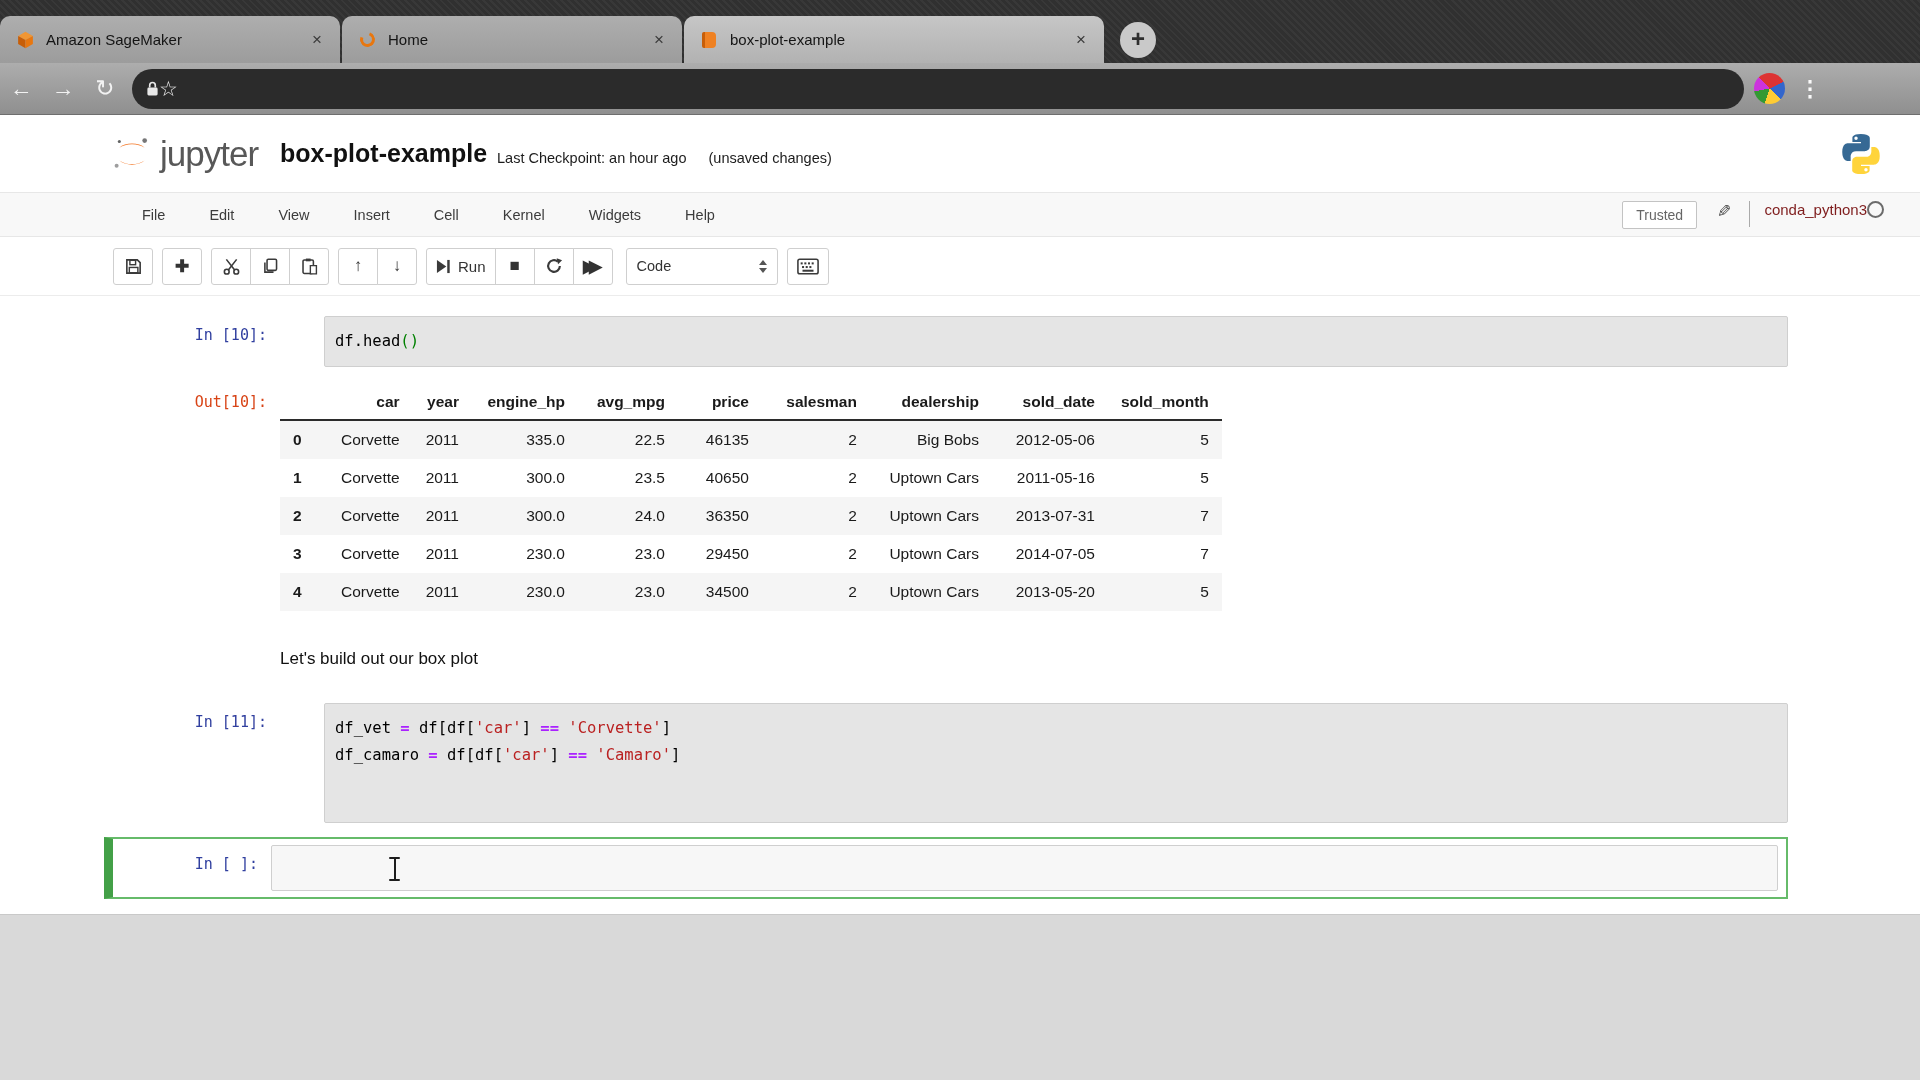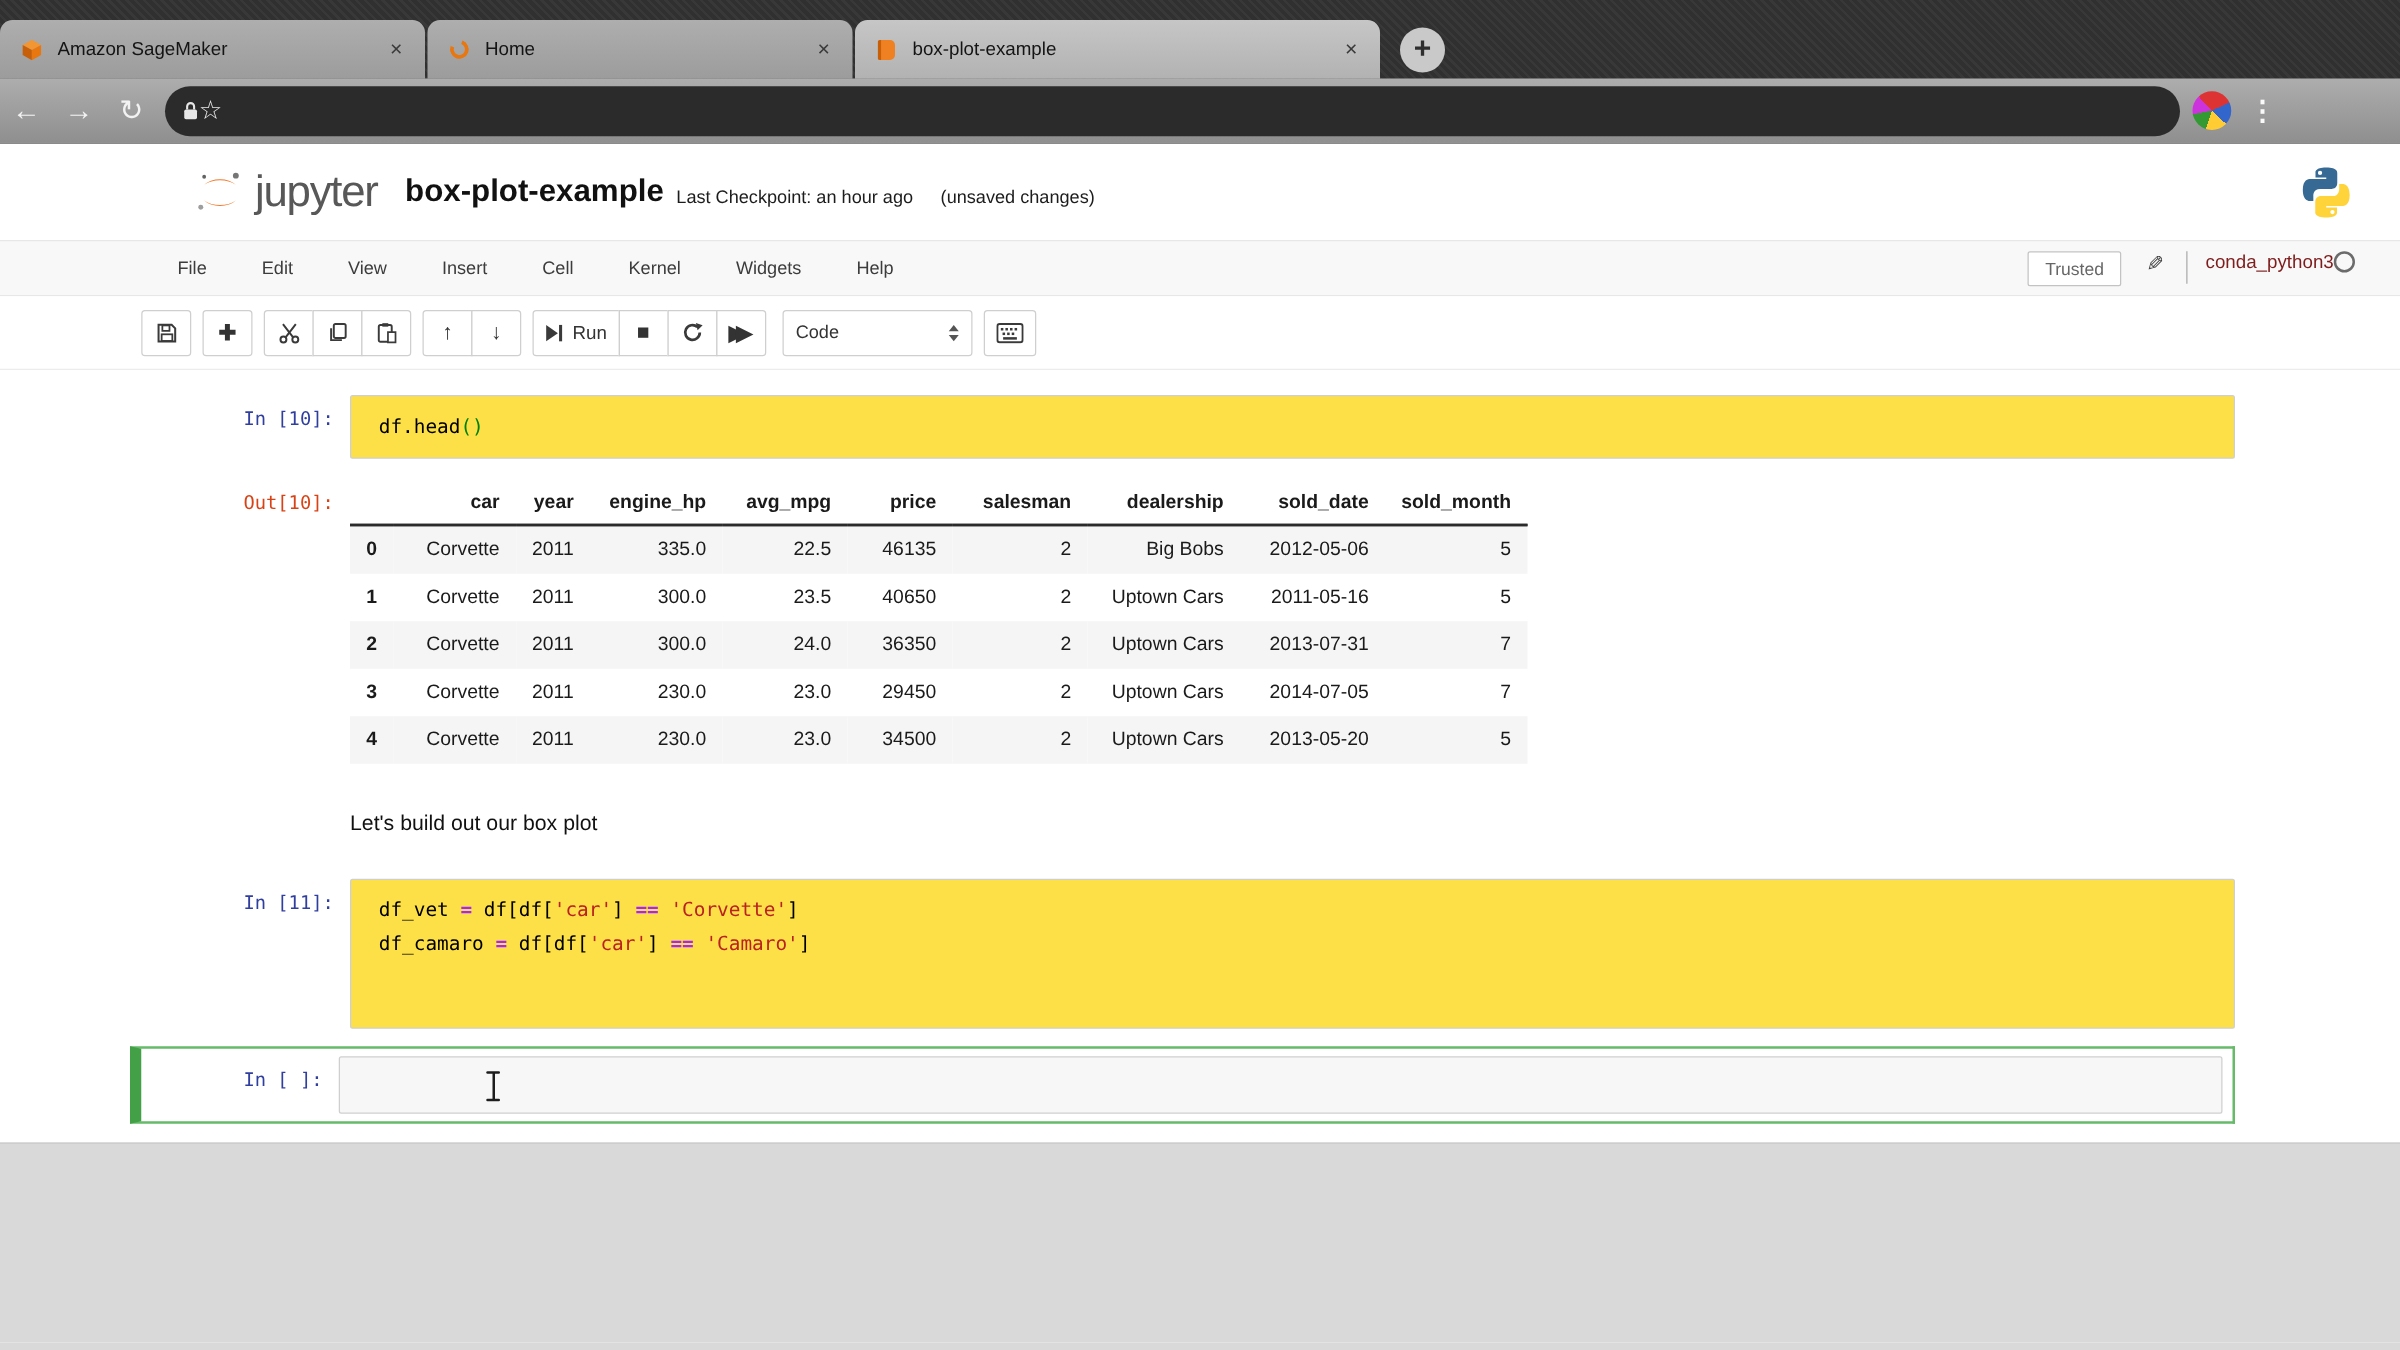--- a/index.html
+++ b/index.html
@@ -36,21 +36,21 @@
   .url-text { font-size:17px; color:#f5f5f5; margin-left:10px; flex:1; white-space:nowrap; overflow:hidden; }
   .url-text .url-path { color:#9a9a9a; }
   .url-star { font-size:21px; color:#e9e9e9; }
   .avatar { width:31px; height:31px; border-radius:50%;
     background:conic-gradient(#d33 0 18%, #36c 18% 37%, #fc3 37% 55%, #393 55% 72%, #c3d 72% 88%, #d33 88%);
     margin-right:14px; }
   .dots { font-size:22px; color:#fafafa; font-weight:bold; margin-right:16px; }
 
   
   .page { background:#fff; }
-  .jheader { height:77px; display:flex; align-items:center; padding:0 36px 0 112px;margin-left:44px; }
+  .jheader { height:77px; display:flex; align-items:center; padding:0 36px 0 112px; }
   .jlogo { display:flex; align-items:flex-end; }
   .jlogo-text { font-size:35px; color:#585858; letter-spacing:-1px; margin-left:8px; }
   .jtitle { font-size:25px; font-weight:bold; color:#111; margin-left:22px; }
   .jcheckpoint { font-size:14.5px; color:#1c1c1c; margin-left:10px; padding-top:8px; }
   .junsaved { font-size:14.5px; color:#1c1c1c; margin-left:22px; padding-top:8px; }
   .pylogo { margin-left:auto; }
 
   .menubar { height:45px; background:#f8f8f8; border-top:1px solid #e7e7e7;
     border-bottom:1px solid #e7e7e7; display:flex; align-items:center; padding:0 36px 0 142px; }
   .menu-item { font-size:14.5px; color:#3c3c3c; margin-right:44px; }
@@ -81,22 +81,22 @@
   .updown .up { border-bottom:5px solid #555; }
   .updown .dn { border-top:5px solid #555; }
 
   
   .notebook { padding:20px 132px 15px 115px; background:#fff; }
   .cell-row { display:flex; }
   .prompt-col { width:165px; min-width:165px; text-align:right; padding:10px 13px 0 0;
     font-family:"DejaVu Sans Mono", monospace; font-size:15px; }
   .prompt-in { color:#303f9f; }
   .prompt-out { color:#d84315; }
-  .input-area { flex:1; background:#fde047; border:1px solid #cfcfcf; border-radius:2px;
-    padding:11px 22px; font-family:"DejaVu Sans Mono", monospace; font-size:15.5px; color:#000; }
+  .input-area { flex:1; background:#e5e5e5; border:1px solid #cfcfcf; border-radius:2px;
+    padding:11px 10px; font-family:"DejaVu Sans Mono", monospace; font-size:15.5px; color:#000;margin-left:44px; }
   .codeline { line-height:27px; white-space:pre; }
   .tok-v { color:#000; } .tok-op { color:#aa22ff; font-weight:bold; }
   .tok-s { color:#ba2121; } .tok-p { color:#008000; }
 
   .out-row { margin-top:16px; }
   .out-content { flex:1; padding-top:2px; }
   table.dataframe { border-collapse:collapse; font-size:15.5px; color:#1a1a1a; }
   table.dataframe th { font-weight:bold; text-align:right; padding:8px 13px; }
   table.dataframe thead tr { border-bottom:2px solid #2b2b2b; }
   table.dataframe td { text-align:right; padding:10px 13px; }

